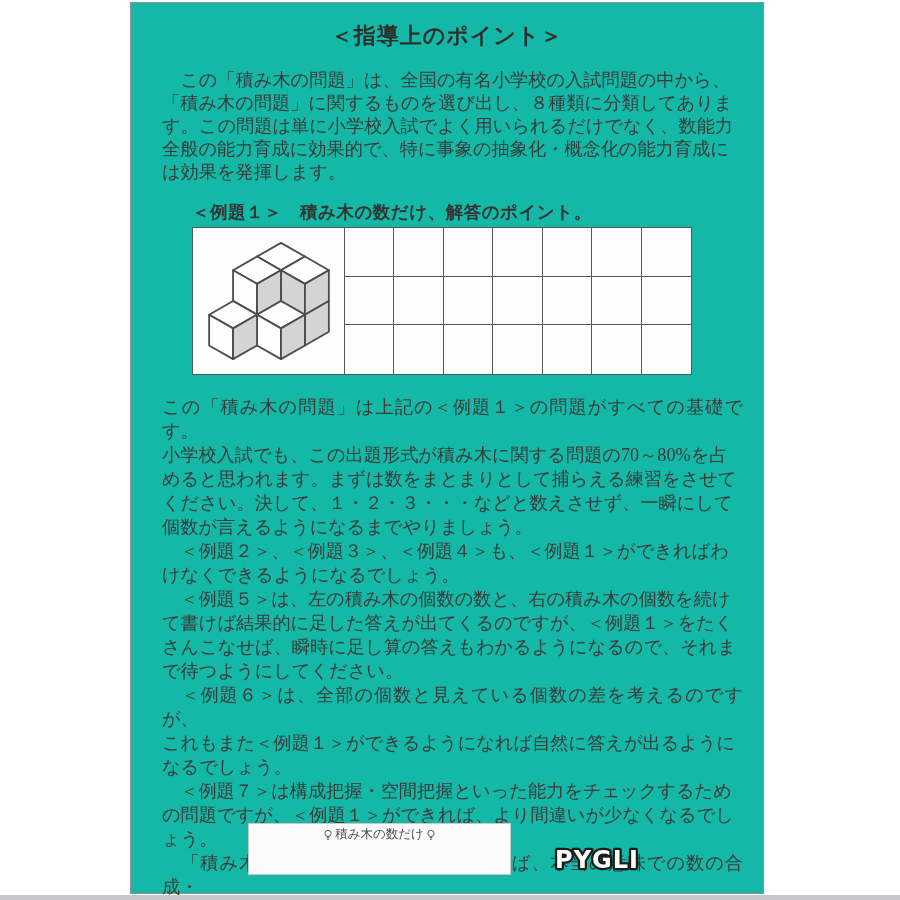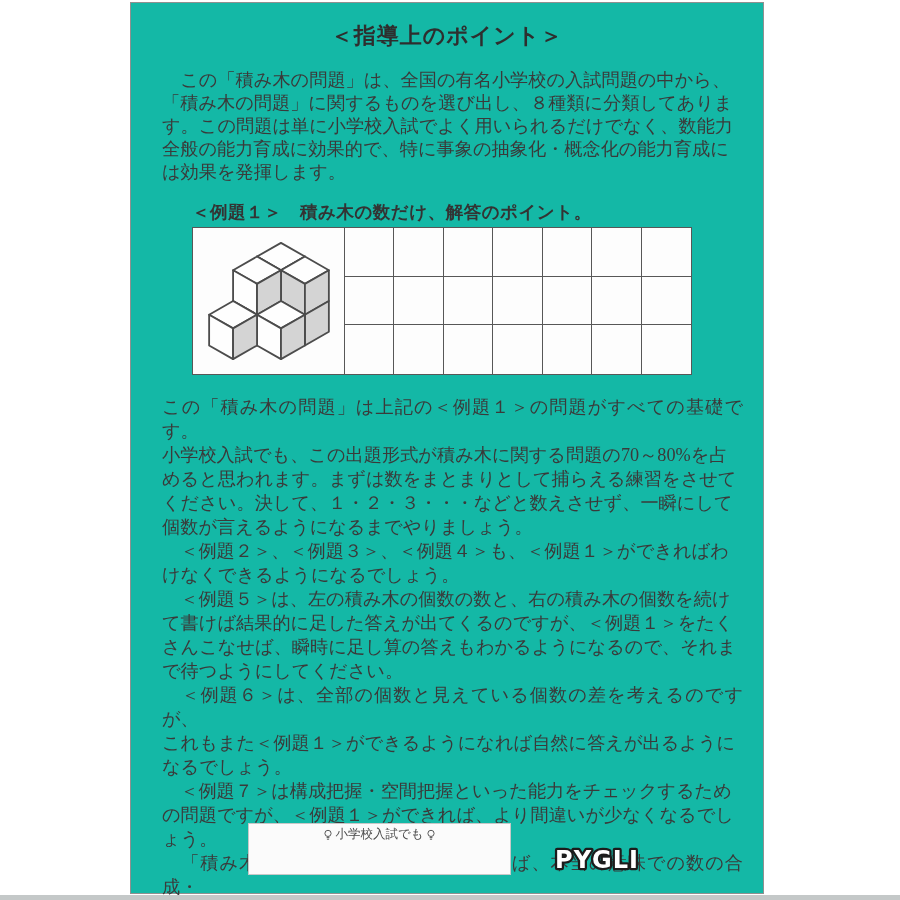--- a/index.html
+++ b/index.html
@@ -187,21 +187,21 @@
 分解が理解できるようになります。それが算数の基礎を養成すること
 に繋がりますので、がんばってトレーニングしてください。</div>
 
   <div class="note-box">
     <div class="note-title">
       <svg class="bulb" width="10" height="12" viewBox="0 0 10 12">
         <circle cx="5" cy="4.4" r="3.1" fill="none" stroke="#5a5a5a" stroke-width="1"></circle>
         <line x1="3.6" y1="8.6" x2="6.4" y2="8.6" stroke="#5a5a5a" stroke-width="1"></line>
         <line x1="3.9" y1="10.2" x2="6.1" y2="10.2" stroke="#5a5a5a" stroke-width="1"></line>
       </svg>
-      <span>小学校入試でも</span>
+      <span>積み木の数だけ</span>
       <svg class="bulb" width="10" height="12" viewBox="0 0 10 12">
         <circle cx="5" cy="4.4" r="3.1" fill="none" stroke="#5a5a5a" stroke-width="1"></circle>
         <line x1="3.6" y1="8.6" x2="6.4" y2="8.6" stroke="#5a5a5a" stroke-width="1"></line>
         <line x1="3.9" y1="10.2" x2="6.1" y2="10.2" stroke="#5a5a5a" stroke-width="1"></line>
       </svg>
     </div>
   </div>
 
   <div class="logo-wrap">
     <svg width="100" height="34" viewBox="0 0 100 34">

